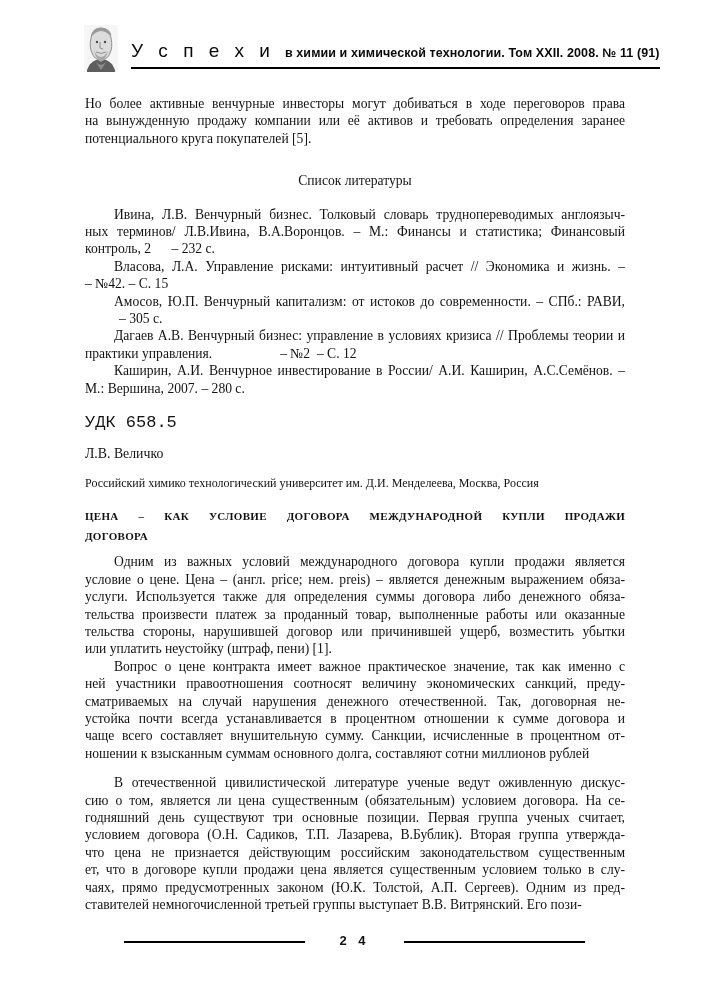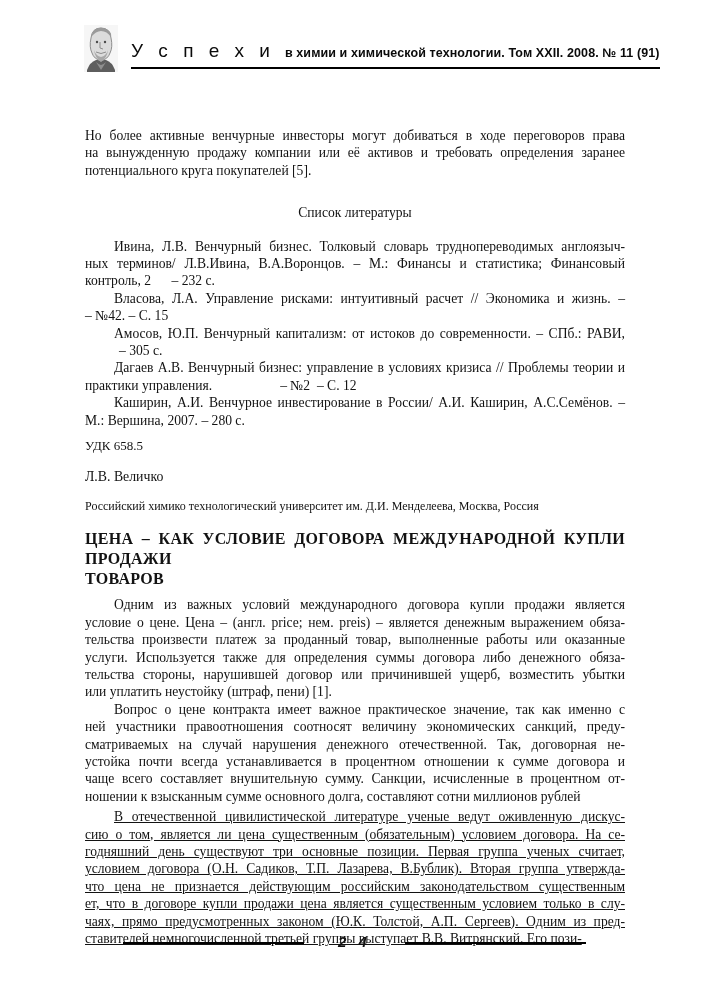--- a/index.html
+++ b/index.html
@@ -21,44 +21,44 @@
     white-space:nowrap; display:flex; align-items:baseline;
     font-family:"Liberation Sans", sans-serif;
   }
   .journal-name {
     font-size:19px; letter-spacing:5px; font-weight:500; color:#0a0a0a;
   }
   .journal-info {
     font-size:12.5px; font-weight:bold; margin-left:10px; letter-spacing:0.1px; color:#0a0a0a;
   }
   
-  .main { position:absolute; left:85px; top:127px; width:540px; font-size:13.6px; line-height:17.4px; }
+  .main { position:absolute; left:85px; top:95px; width:540px; font-size:13.6px; line-height:17.4px; }
   .tline { min-height:17.4px; }
   .tline.j { text-align:justify; text-align-last:justify; }
   .tline.last { text-align:left; text-align-last:left; white-space:pre-wrap; }
   .tline.indent { text-indent:29px; }
   .lit-heading { margin-top:25px; text-align:center; }
   .references { margin-top:16px; }
-  .udc { margin-top:8px; font-size:13px; }
+  .udc { margin-top:17px; font-size:17px;font-family:Liberation Mono, monospace; }
   .author-name { margin-top:13px; font-size:13.8px; }
   .affiliation { margin-top:13px; font-size:12px; }
-  .article-title { margin-top:14px; font-weight:bold; font-size:16px; line-height:20px; letter-spacing:0.3px; }
+  .article-title { margin-top:14px; font-weight:bold; font-size:11px; line-height:20px; letter-spacing:0.3px; }
   .article-title .tline { min-height:20px; }
   .para-first { margin-top:7px; }
-  .para.gap { margin-top:3px;text-decoration:underline; }
+  .para.gap { margin-top:12px; }
   
   .page-footer {
     position:absolute; left:0; top:934px; width:709px;
     display:flex; align-items:center; justify-content:center;
     font-family:"Liberation Sans", sans-serif;
   }
   .footer-rule { width:181px; border-top:2px solid #000; height:0; }
   .footer-rule.left { margin-right:34px; }
   .footer-rule.right { margin-left:34px; }
-  .page-number { font-size:15px; font-weight:bold; letter-spacing:4px; position:relative; top:-1px;font-style:italic; }
+  .page-number { font-size:13px; font-weight:bold; letter-spacing:4px; position:relative; top:-1px; }
 </style>
 </head>
 <body>
 
 <div class="page">
 
   <div class="journal-header">
     <svg class="portrait" viewBox="0 0 34 47" xmlns="http://www.w3.org/2000/svg">
       <rect x="0" y="0" width="34" height="47" fill="#f6f6f6"></rect>
       <path d="M3 45 Q6 37 12 35 L22 35 Q28 37 31 45 L31 47 L3 47 Z" fill="#5e5e5e"></path>
@@ -112,39 +112,39 @@
       </div>
 
     <div class="udc">УДК  658.5</div>
 
     <div class="author-name">Л.В. Величко</div>
 
     <div class="affiliation">Российский химико технологический университет им. Д.И. Менделеева, Москва, Россия</div>
 
     <div class="article-title">
         <div class="tline j">ЦЕНА – КАК УСЛОВИЕ ДОГОВОРА МЕЖДУНАРОДНОЙ КУПЛИ ПРОДАЖИ</div>
-        <div class="tline last">ТОВАРОВ</div>
+        <div class="tline last">ДОГОВОРА</div>
       </div>
 
     <div class="para para-first">
         <div class="tline j indent">Одним  из  важных  условий  международного  договора  купли  продажи  является</div>
         <div class="tline j">условие о цене. Цена – (англ. price; нем. preis) – является денежным выражением обяза-</div>
+        <div class="tline j">услуги. Используется  также для определения суммы договора либо денежного обяза-</div>
         <div class="tline j">тельства произвести платеж за проданный товар, выполненные работы или оказанные</div>
-        <div class="tline j">услуги. Используется  также для определения суммы договора либо денежного обяза-</div>
         <div class="tline j">тельства стороны, нарушившей договор или причинившей ущерб, возместить убытки</div>
         <div class="tline last">или уплатить неустойку (штраф, пени) [1].</div>
       </div>
 
     <div class="para">
         <div class="tline j indent">Вопрос о цене контракта имеет важное практическое значение, так как именно с</div>
         <div class="tline j">ней участники правоотношения соотносят величину экономических санкций, преду-</div>
         <div class="tline j">сматриваемых на случай нарушения денежного отечественной. Так, договорная не-</div>
         <div class="tline j">устойка почти всегда устанавливается в процентном отношении к сумме договора и</div>
         <div class="tline j">чаще всего составляет внушительную сумму. Санкции, исчисленные в процентном от-</div>
-        <div class="tline last">ношении к взысканным сумме основного долга, составляют сотни миллионов рублей</div>
+        <div class="tline last">ношении к взысканным суммам основного долга, составляют сотни миллионов рублей</div>
       </div>
 
     <div class="para gap">
         <div class="tline j indent">В отечественной цивилистической литературе ученые ведут оживленную дискус-</div>
         <div class="tline j">сию о том, является ли цена существенным (обязательным) условием договора. На се-</div>
         <div class="tline j">годняшний день существуют три основные позиции. Первая группа ученых считает,</div>
         <div class="tline j">условием договора (О.Н. Садиков, Т.П. Лазарева, В.Бублик). Вторая группа утвержда-</div>
         <div class="tline j">что цена не признается действующим российским законодательством существенным</div>
         <div class="tline j">ет, что в договоре купли продажи цена является существенным условием только в слу-</div>
         <div class="tline j">чаях, прямо предусмотренных законом (Ю.К. Толстой, А.П. Сергеев). Одним из пред-</div>

